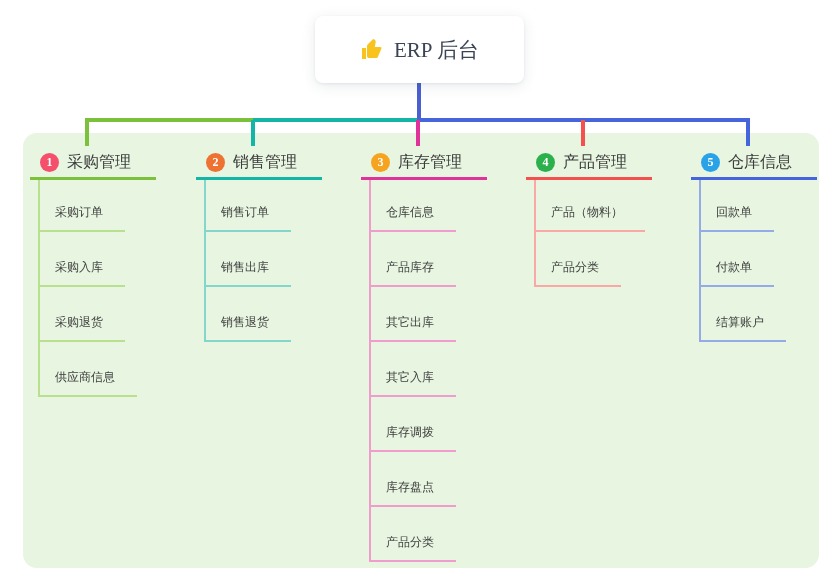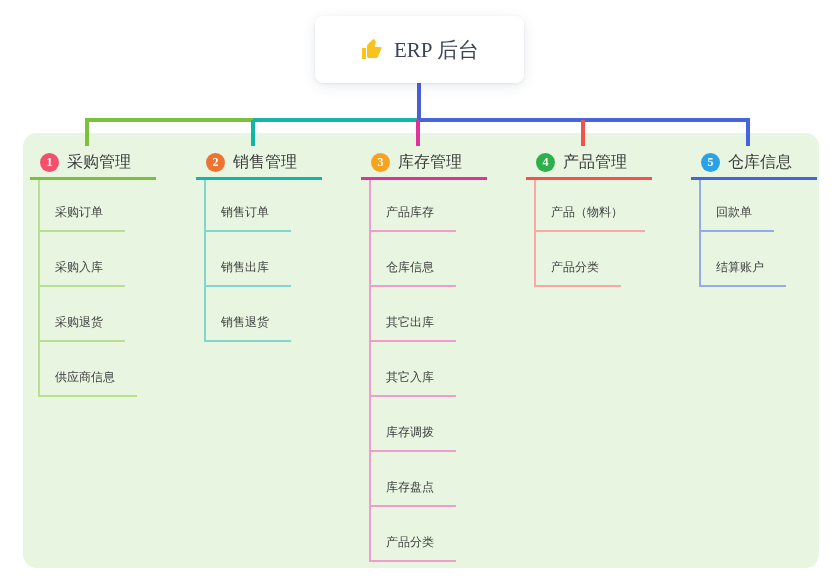--- a/index.html
+++ b/index.html
@@ -102,22 +102,22 @@
     </div>
   </div>
 
   <div class="column col3" style="--main: #e03399; --light: #f09ccd; --badge: #f6a41f;">
     <div class="drop"></div>
     <div class="heading">
       <span class="badge">3</span>
       <span>库存管理</span>
     </div>
     <div class="children">
+      <div class="child">仓库信息</div>
       <div class="child">产品库存</div>
-      <div class="child">仓库信息</div>
       <div class="child">其它出库</div>
       <div class="child">其它入库</div>
       <div class="child">库存调拨</div>
       <div class="child">库存盘点</div>
       <div class="child">产品分类</div>
     </div>
   </div>
 
   <div class="column col4" style="--main: #f4514e; --light: #f9a8a6; --badge: #2cb04c;">
     <div class="drop"></div>
@@ -132,17 +132,18 @@
   </div>
 
   <div class="column col5" style="--main: #4664dc; --light: #94abe8; --badge: #2aa2e8;">
     <div class="drop"></div>
     <div class="heading">
       <span class="badge">5</span>
       <span>仓库信息</span>
     </div>
     <div class="children">
       <div class="child">回款单</div>
+      <div class="child">付款单</div>
       <div class="child">结算账户</div>
     </div>
   </div>
 
 </div>
 
 </body></html>

